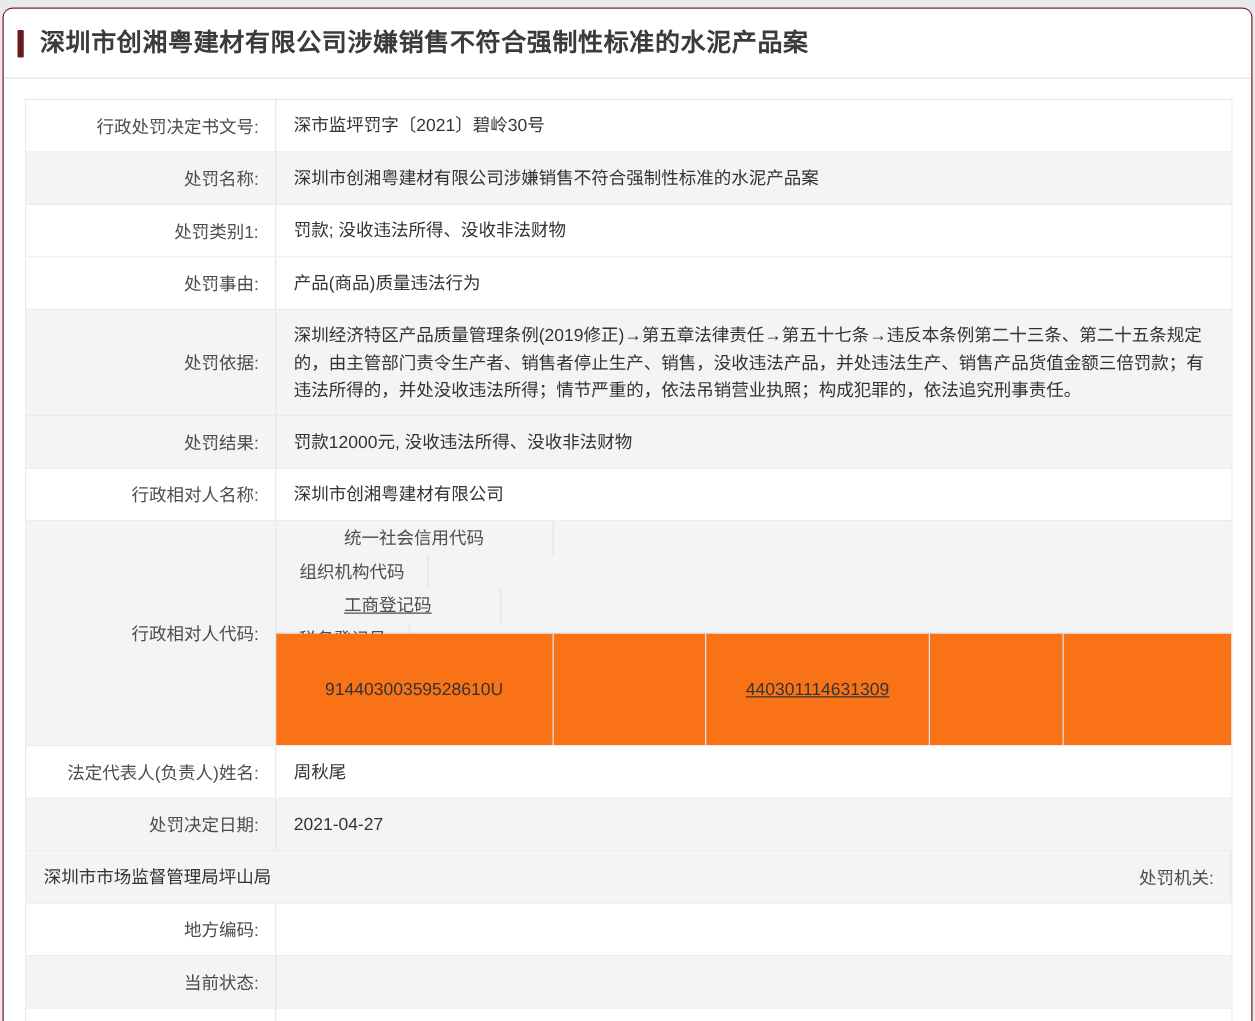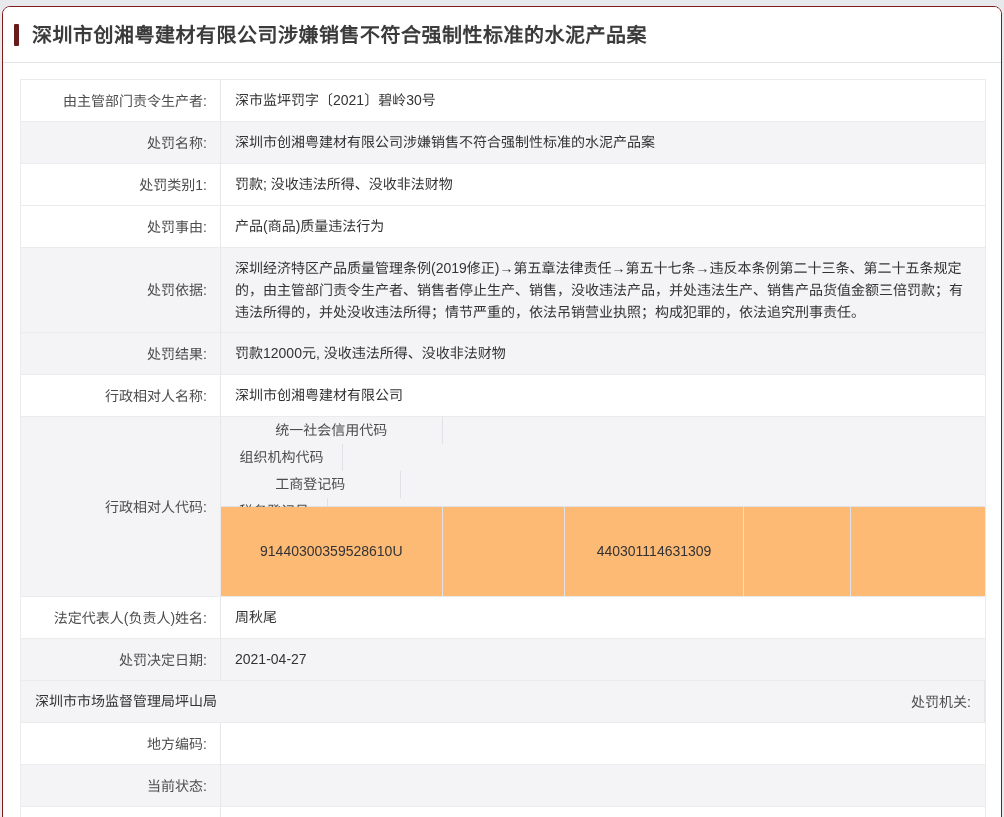--- a/index.html
+++ b/index.html
@@ -74,53 +74,53 @@
   }
   .row.multiline .cell.value {
     padding: 9px 14px;
     line-height: 22px;
   }
   
   .cell.value.nested { padding: 0; align-items: stretch; }
   .codes-table { width: 100%; display: flex; flex-direction: column; }
   .codes-row { display: flex; flex: 1; min-height: 43px; }
   .codes-row.head { border-bottom: 1px solid #e2e2e6; flex-direction: column; }
-  .codes-row.vals { background: #fdba74; }
+  .codes-row.vals { background: #f97316; }
   .codes-cell {
     display: flex;
     align-items: center;
     justify-content: center;
     text-align: center;
     padding: 4px 6px;
     border-right: 1px solid #e2e2e6;
     color: #4d4d4f;
     line-height: 19px;
   }
   .codes-row.vals .codes-cell { color: #333335; }
   .codes-cell:last-child { border-right: none; }
   .c0 { width: 29%; }
   .c1 { width: 16%; }
-  .c2 { width: 23.5%; }
+  .c2 { width: 23.5%; text-decoration: underline; }
   .c3 { width: 14%; }
   .c4 { width: 17.5%; }
 </style>
 </head>
 <body>
 
 <div class="card">
 
   <div class="title-section">
     <span class="accent-bar"></span>
     <h1 class="page-title">深圳市创湘粤建材有限公司涉嫌销售不符合强制性标准的水泥产品案</h1>
   </div>
 
   <div class="detail-table">
 
     <div class="row">
-      <div class="cell label">由主管部门责令生产者:</div>
+      <div class="cell label">行政处罚决定书文号:</div>
       <div class="cell value">深市监坪罚字〔2021〕碧岭30号</div>
     </div>
 
     <div class="row shaded">
       <div class="cell label">处罚名称:</div>
       <div class="cell value">深圳市创湘粤建材有限公司涉嫌销售不符合强制性标准的水泥产品案</div>
     </div>
 
     <div class="row">
       <div class="cell label">处罚类别1:</div>

